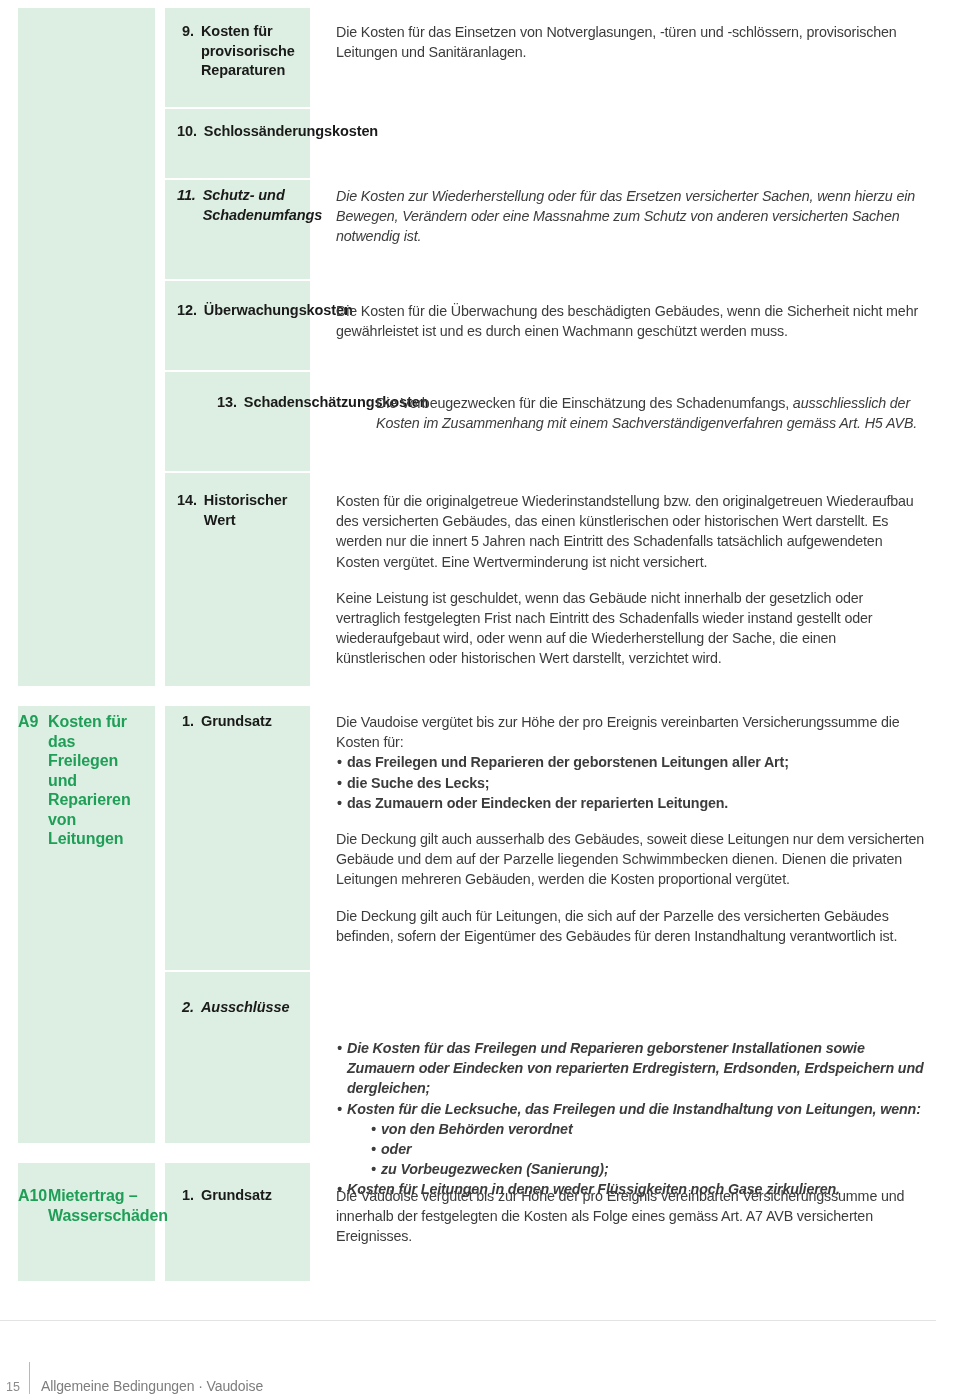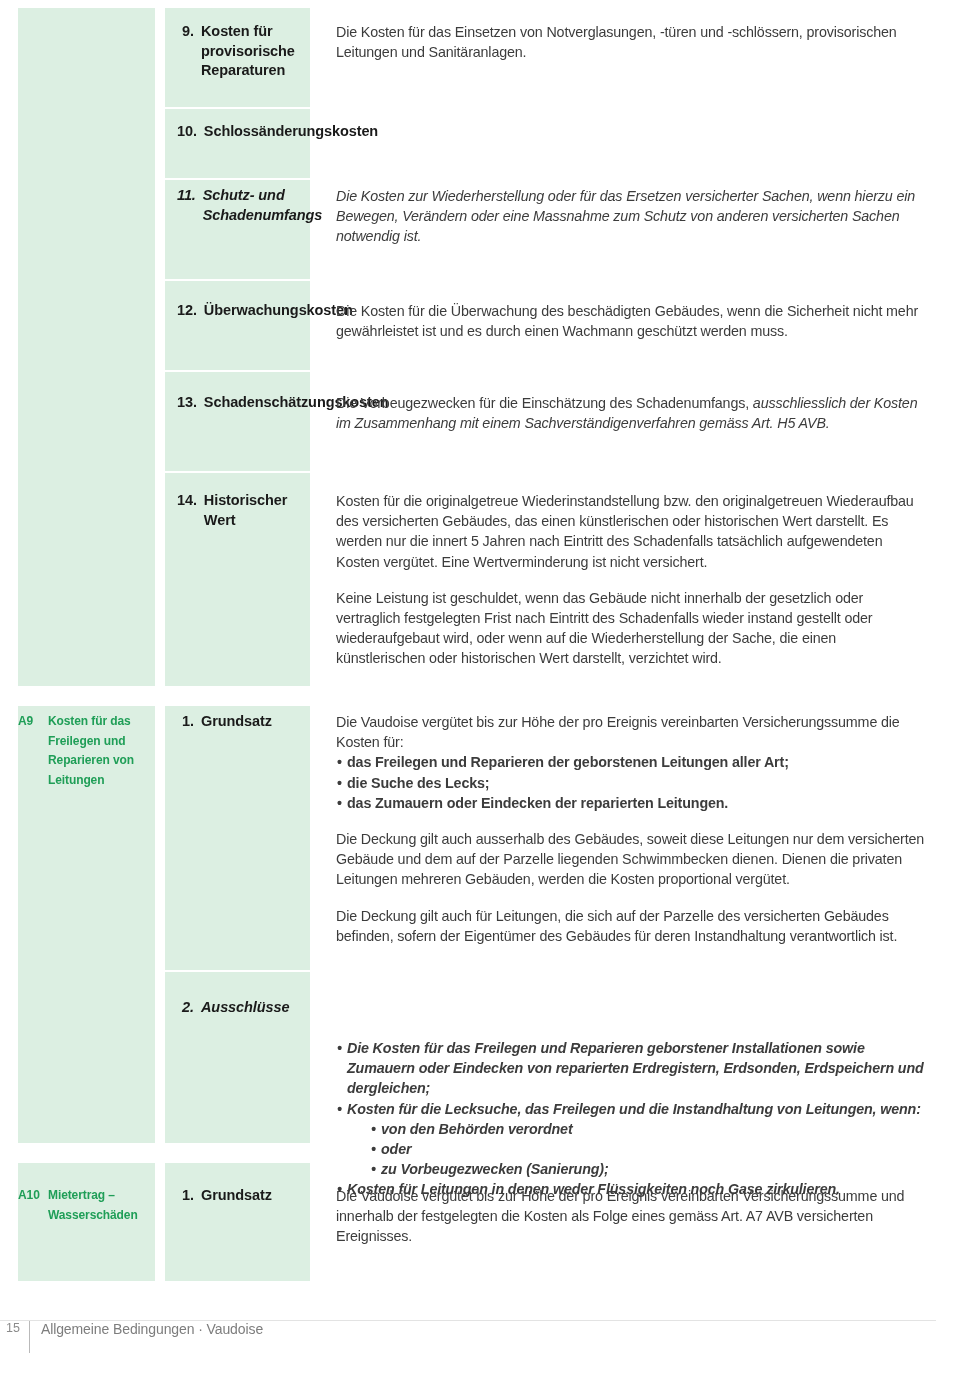--- a/index.html
+++ b/index.html
@@ -46,21 +46,21 @@
   }
   .gap2 { width: 14px; flex: 0 0 14px; }
   .col-c {
     flex: 1 1 auto;
     padding: 0 32px 0 12px;
   }
 
   .sec-label {
     color: #1f9e57;
     font-weight: bold;
-    font-size: 12px;
+    font-size: 16px;
     line-height: 19.5px;
     letter-spacing: -0.1px;
     display: flex;
   }
   .sec-label .tag {
     flex: 0 0 30px;
   }
   .sec-label .ttl {
     flex: 1 1 auto;
   }
@@ -110,21 +110,21 @@
   li.plain::before { content: ""; }
 
   
   .footer {
     position: absolute;
     left: 0; bottom: 0;
     width: 936px;
     height: 74px;
     border-top: 1px solid #e3e3e3;
     display: flex;
-    align-items: flex-start;
+    align-items: flex-end;
     padding-left: 6px;
   }
   .footer .pno {
     color: #8b8b8b;
     font-size: 12.5px;
     padding-right: 9px;
   }
   .footer .sep {
     width: 1px;
     height: 32px;
@@ -208,21 +208,21 @@
         <span class="num">12.</span>
         <span class="ttl txt">Überwachungskosten</span>
       </div>
     </div>
     <div class="gap2"></div>
     <div class="col-c body-text">
       <p>Die Kosten für die Überwachung des beschädigten Gebäudes, wenn die Sicherheit nicht mehr gewährleistet ist und es durch einen Wachmann geschützt werden muss.</p>
     </div>
   </div>
 
-  <div class="row" style="top:393px;">
+  <div class="row" style="top:393px;padding-left:40px;">
     <div class="col-a"></div>
     <div class="gap1"></div>
     <div class="col-b">
       <div class="item-label">
         <span class="num">13.</span>
         <span class="ttl txt">Schadenschätzungskosten</span>
       </div>
     </div>
     <div class="gap2"></div>
     <div class="col-c body-text">

